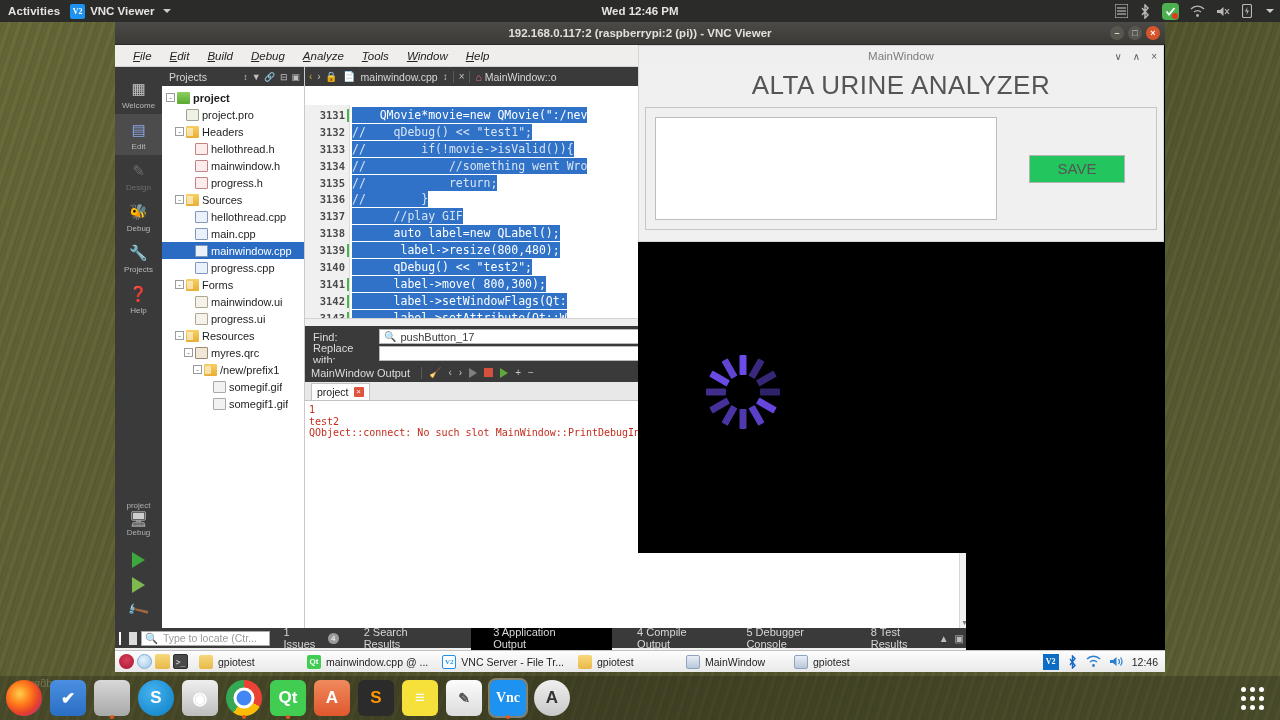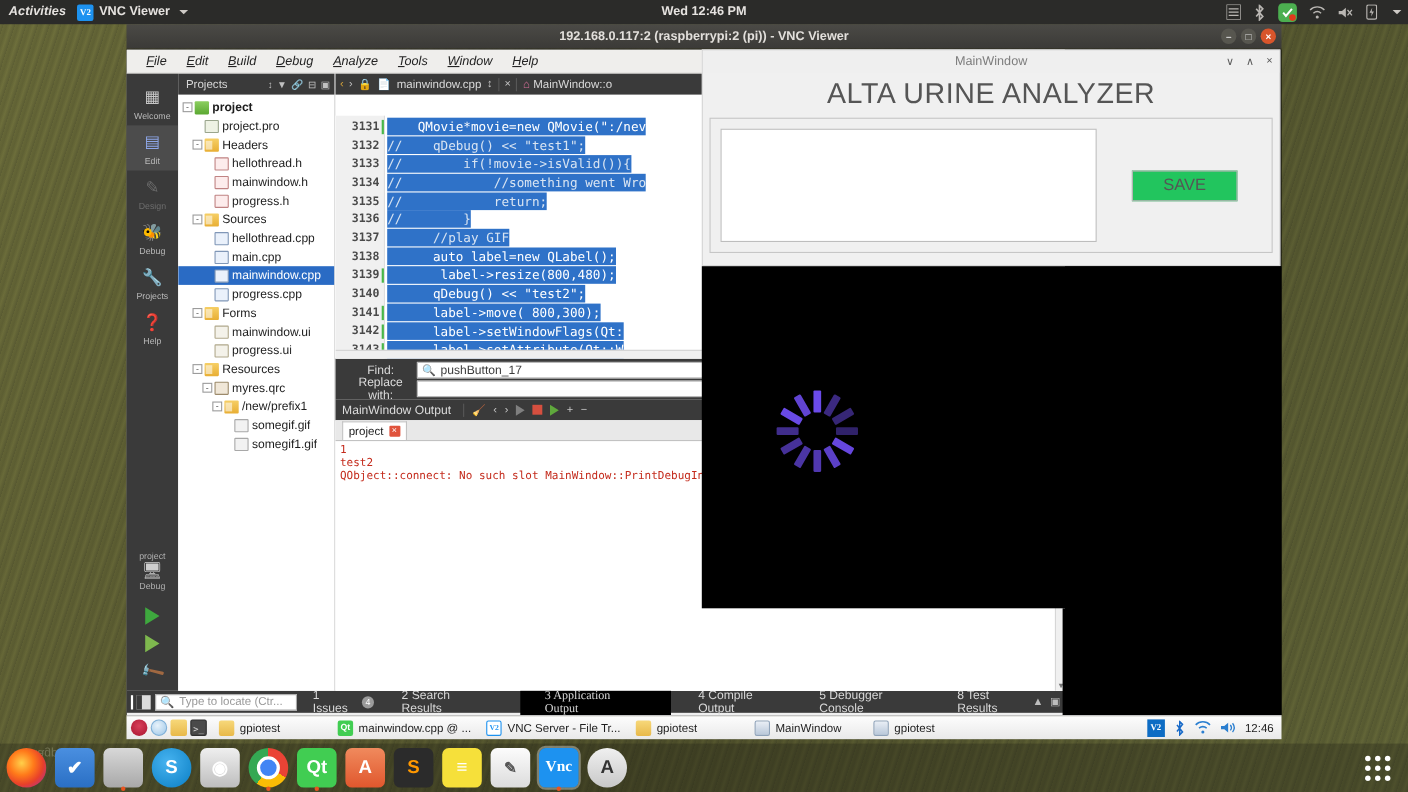--- a/index.html
+++ b/index.html
@@ -19,21 +19,21 @@
       #555736;
   }
 
   
   .gnome-topbar {
     position: absolute; left: 0; top: 0; width: 1280px; height: 22px;
     background: #2b2b29; color: #e6e3e0;
     font-size: 11.5px; font-weight: bold;
     display: flex; align-items: center;
   }
-  .gnome-activities { padding: 0 10px 0 8px; letter-spacing: .1px; font-style: italic; }
+  .gnome-activities { padding: 0 10px 0 8px; letter-spacing: .1px; }
   .gnome-app { display: flex; align-items: center; gap: 5px; }
   .vnc-badge {
     width: 15px; height: 15px; background: #1d92f0; border-radius: 2px;
     color: #fff; font-size: 8px; font-weight: bold; line-height: 15px;
     text-align: center; font-family: "Liberation Serif", serif;
   }
   .caret-down { width: 0; height: 0; border-left: 4px solid transparent;
     border-right: 4px solid transparent; border-top: 4px solid #cfcbc6; margin-left: 3px;}
   .gnome-clock { position: absolute; left: 50%; transform: translateX(-50%); font-size: 11.5px; }
   .gnome-tray { position: absolute; right: 6px; display: flex; align-items: center; gap: 11px; }
@@ -152,21 +152,21 @@
   .cline { height: 16.9px; line-height: 16.9px; padding-left: 2px; }
   .cline .seg { padding: 1px 0; }
   .sel { background: #2f72c8; color: #fff; }
   .cmt { color: #c8c8c8; }
   .sel .cmt { color: #d8e4f2; }
   .gsplit { position: absolute; left: 0; bottom: 0; width: 100%; height: 8px; background: #efefef; border-top: 1px solid #d2d2d2; }
 
   
   .find-bar { background: #3a3a3a; padding: 2px 0 1px 0; }
   .find-row { display: flex; align-items: center; height: 17px; padding: 0 2px; font-size: 11px; color: #dcdcdc; }
-  .find-row .lbl { width: 72px; padding-left: 6px; text-align: center; }
+  .find-row .lbl { width: 72px; padding-left: 6px; }
   .find-input {
     flex: 1; height: 15px; background: #fff; border: 1px solid #b9b9b9; margin-right: 2px;
     font-size: 11px; color: #3c3c3c; display: flex; align-items: center; padding: 0 4px; gap: 4px;
   }
   .find-input .mag { color: #777; font-size: 10px; }
 
   
   .out-header {
     height: 19px; background: #3a3a3a; color: #dcdcdc; font-size: 11px;
     display: flex; align-items: center; gap: 7px; padding: 0 6px;
@@ -205,21 +205,21 @@
   }
   .loc-btn { width: 13px; height: 13px; background: #dcdcdc; position: relative; margin-right: 4px; }
   .loc-btn::after { content:""; position:absolute; left:0; top:0; width:5px; height:13px; background:#3a3a3a; }
   .loc-input {
     width: 130px; height: 15px; background: #fff; border: 1px solid #aaa;
     display: flex; align-items: center; padding: 0 4px; gap: 4px;
     font-size: 10.5px; color: #9a9a9a;
   }
   .status-items { display: flex; align-items: center; gap: 25px; margin-left: 14px; }
   .sitem { display: flex; align-items: center; gap: 4px; }
-  .sitem.active { background: #000; padding: 2px 22px; font-family: Liberation Serif, serif; }
+  .sitem.active { background: #000; padding: 2px 22px; }
   .badge-dot { width: 11px; height: 11px; border-radius: 50%; background: #9b9b9b; color: #fff;
     font-size: 8px; line-height: 11px; text-align: center; }
   .status-right { margin-left: auto; display: flex; gap: 6px; align-items: center; color: #bdbdbd; font-size: 10px; }
 
   
   .mainwin {
     position: absolute; left: 638px; top: 45px; width: 526px; height: 197px;
     background: #f0f0f0; border: 1px solid #d5d5d5;
   }
   .mw-title {

